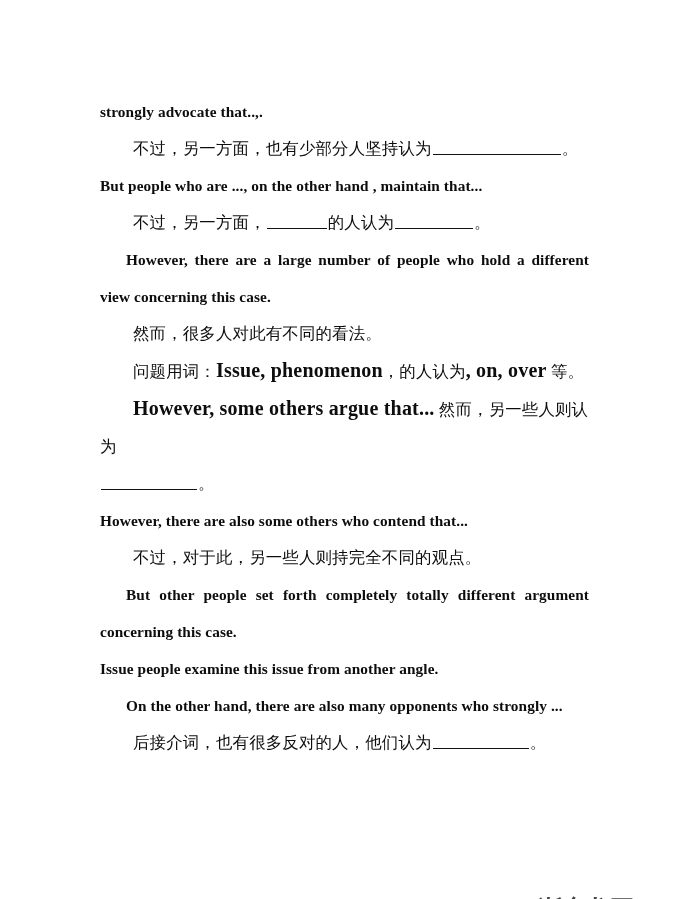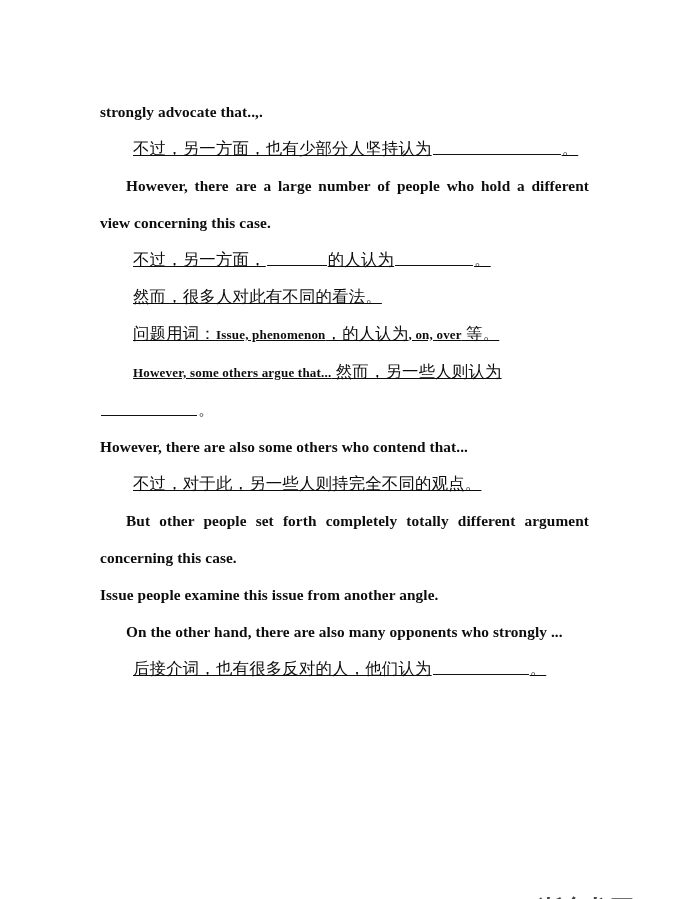--- a/index.html
+++ b/index.html
@@ -57,28 +57,27 @@
     text-indent: 26px;
   }
 
   
   .zh {
     font-weight: 400;
     font-size: 16.4px;
     text-indent: 33px;
     text-align: left;
     letter-spacing: 0.2px;
-    text-decoration: underline;
   }
 
   
   .zh b,
   .zh strong {
     font-weight: bold;
-    font-size: 13px;
+    font-size: 20px;
   }
 
   
   .blank {
     display: inline-block;
     border-bottom: 1.4px solid #111;
     vertical-align: baseline;
     height: 0.82em;
     margin: 0 1px -1px 1px;
   }
@@ -124,26 +123,27 @@
 <div id="page">
 
   <div id="content">
 
     <p class="para en">strongly advocate that..,.</p>
 
     <p class="para zh">
       <span>不过，另一方面，也有少部分人坚持认为</span><span class="blank b-xl"></span><span>。</span>
     </p>
 
-
-    <p class="para en multi indent">However, there are a large number of people who hold a different view concerning this case.</p>
+    <p class="para en">But people who are ..., on the other hand , maintain that...</p>
 
     <p class="para zh">
       <span>不过，另一方面，</span><span class="blank b-sm"></span><span>的人认为</span><span class="blank b-md"></span><span>。</span>
     </p>
+
+    <p class="para en multi indent">However, there are a large number of people who hold a different view concerning this case.</p>
 
     <p class="para zh">然而，很多人对此有不同的看法。</p>
 
     <p class="para zh">
       <span>问题用词：</span><b>Issue, phenomenon</b><span>，的人认为</span><b>, on, over</b><span> 等。</span>
     </p>
 
     <p class="para zh">
       <b>However, some others argue that...</b><span> 然而，另一些人则认为</span>
     </p>

